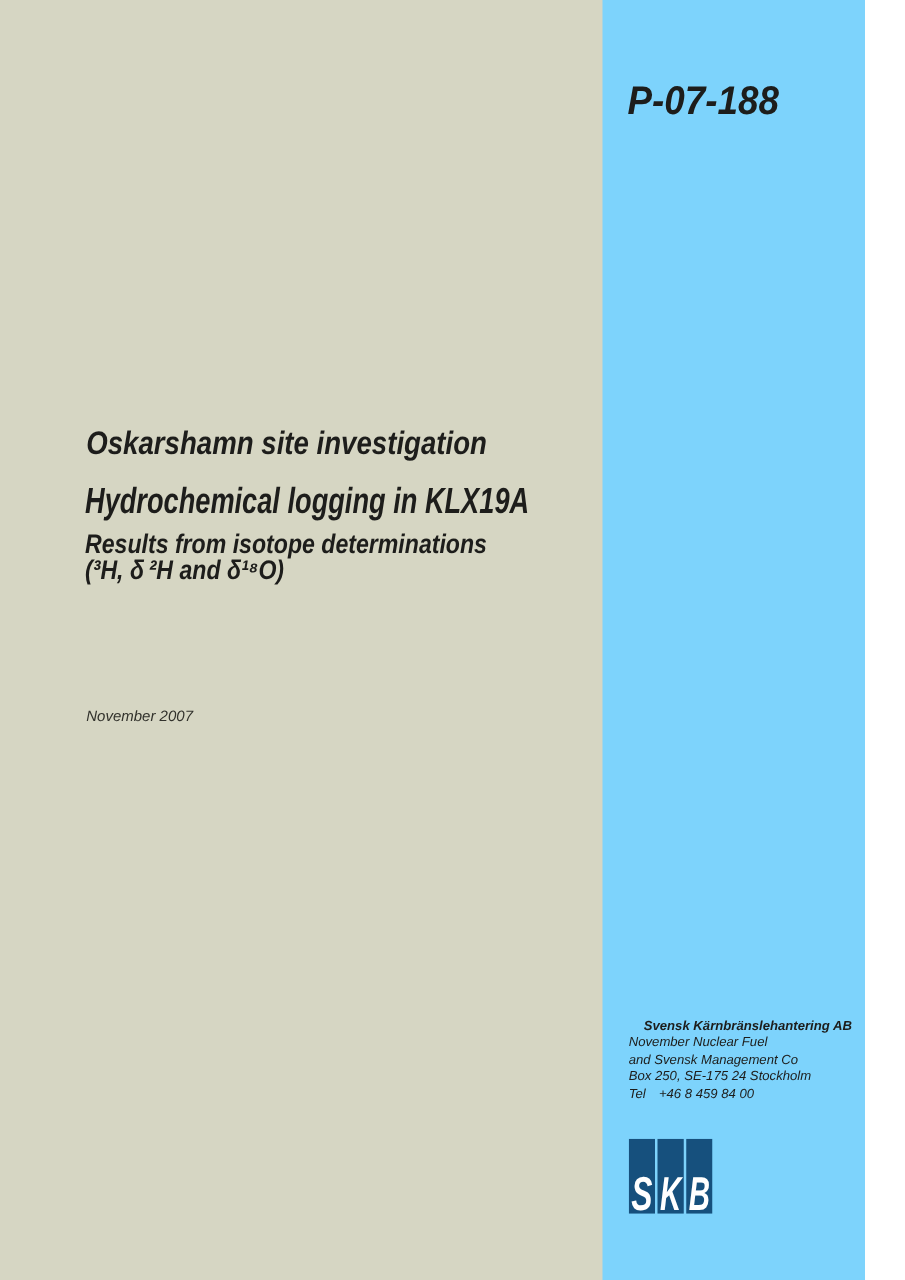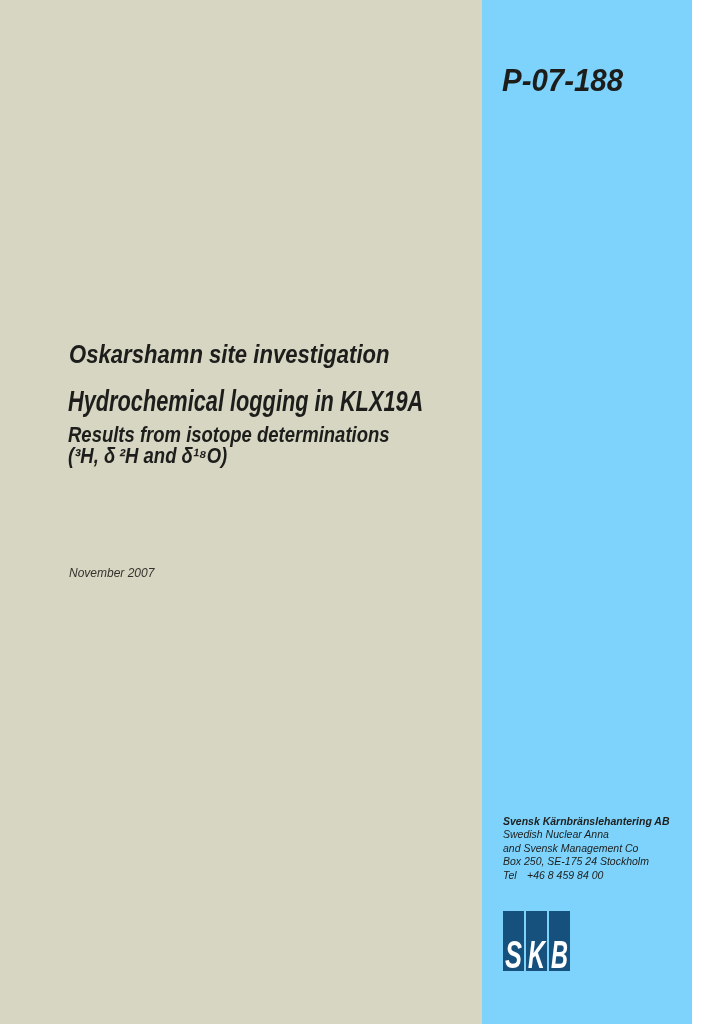--- a/index.html
+++ b/index.html
@@ -72,21 +72,21 @@
     white-space: nowrap;
   }
   .publisher {
     position: absolute;
     left: 503px; top: 815px;
     font-size: 10.5px;
     line-height: 13.4px;
     color: #1d1d1b;
     white-space: nowrap;
   }
-  .publisher .pub-name { font-weight: bold; }
+  .publisher .pub-name { font-weight: bold; margin-left: 12px; }
   .skb-logo {
     position: absolute;
     left: 503px; top: 911px;
     width: 67px; height: 60px;
   }
   .skb-bar { fill: #16507d; }
   .skb-letter {
     fill: #ffffff;
     font-family: "Liberation Sans", sans-serif;
     font-weight: bold;
@@ -109,21 +109,21 @@
   <div class="title-sub">
     <div>Results from isotope determinations</div>
     <div>(³H, δ ²H and δ¹⁸O)</div>
   </div>
 
 
   <div class="date">November 2007</div>
 
   <div class="publisher">
     <div class="pub-name">Svensk Kärnbränslehantering AB</div>
-    <div>Swedish Nuclear Anna</div>
+    <div>November Nuclear Fuel</div>
     <div>and Svensk Management Co</div>
     <div>Box 250, SE-175 24 Stockholm</div>
     <div>Tel +46 8 459 84 00</div>
   </div>
 
   <div class="skb-logo">
     <svg width="67" height="60" viewBox="0 0 67 60">
       <rect class="skb-bar" x="0" y="0" width="21" height="60"></rect>
       <rect class="skb-bar" x="23" y="0" width="21" height="60"></rect>
       <rect class="skb-bar" x="46" y="0" width="21" height="60"></rect>

